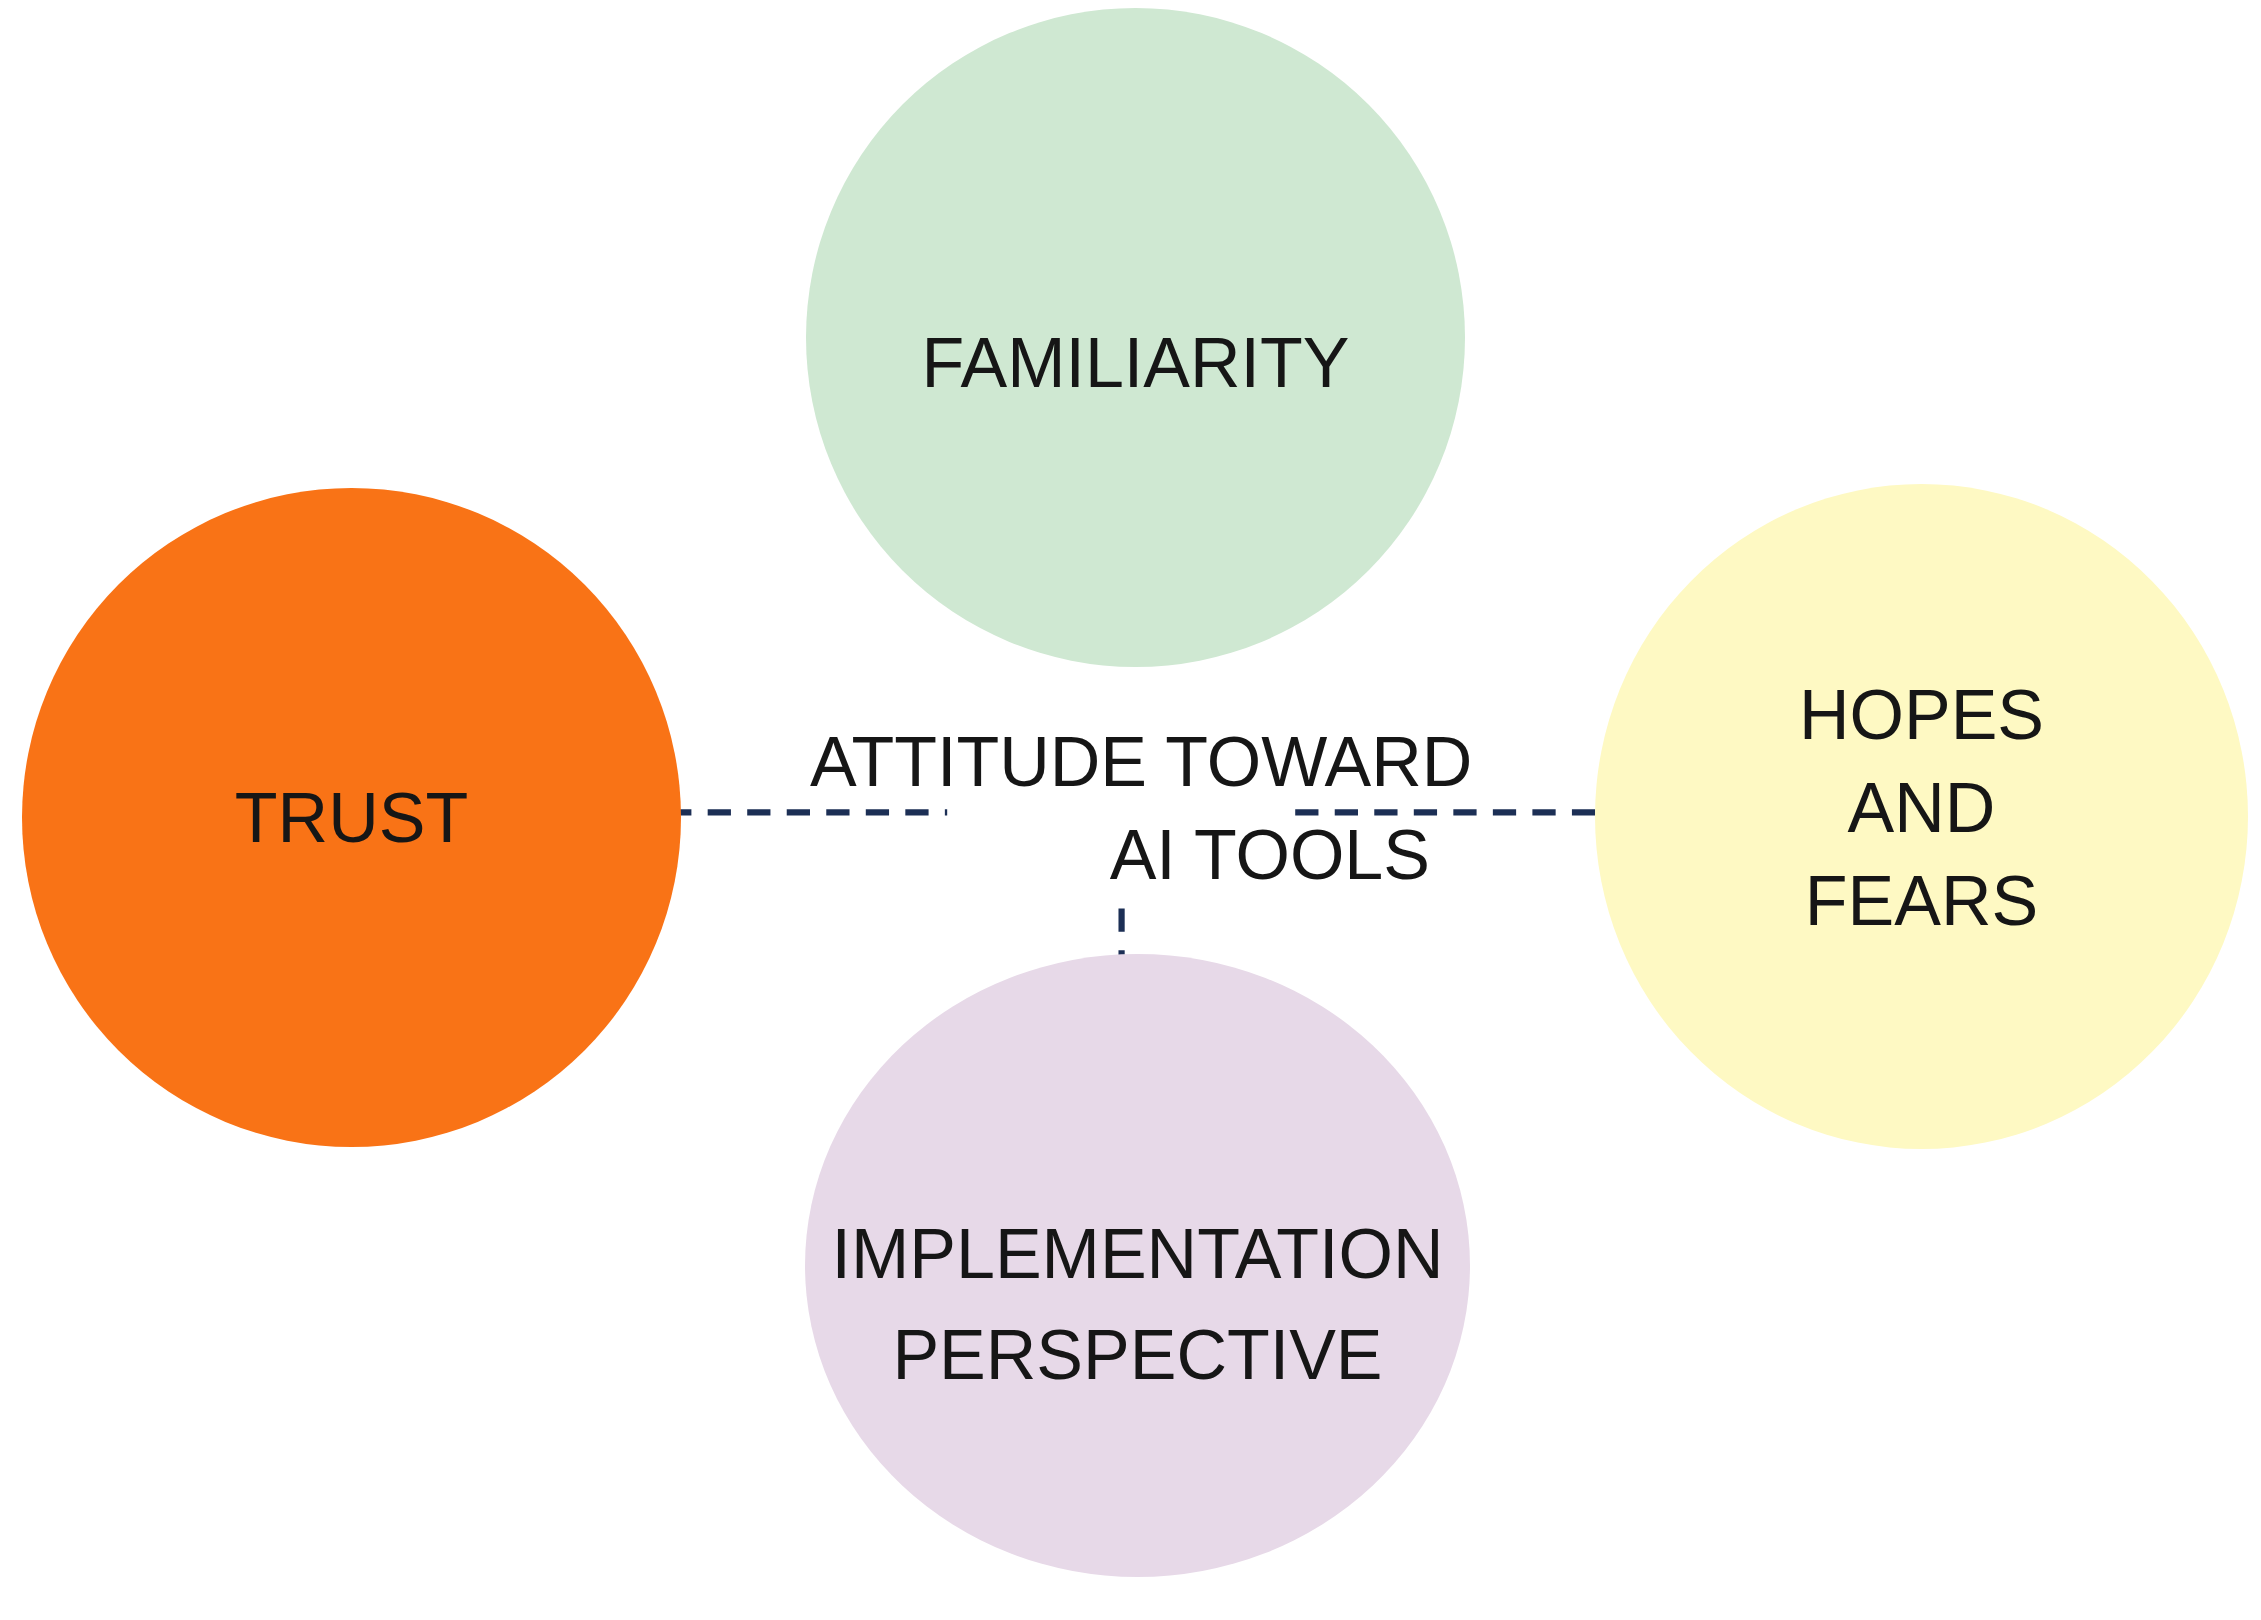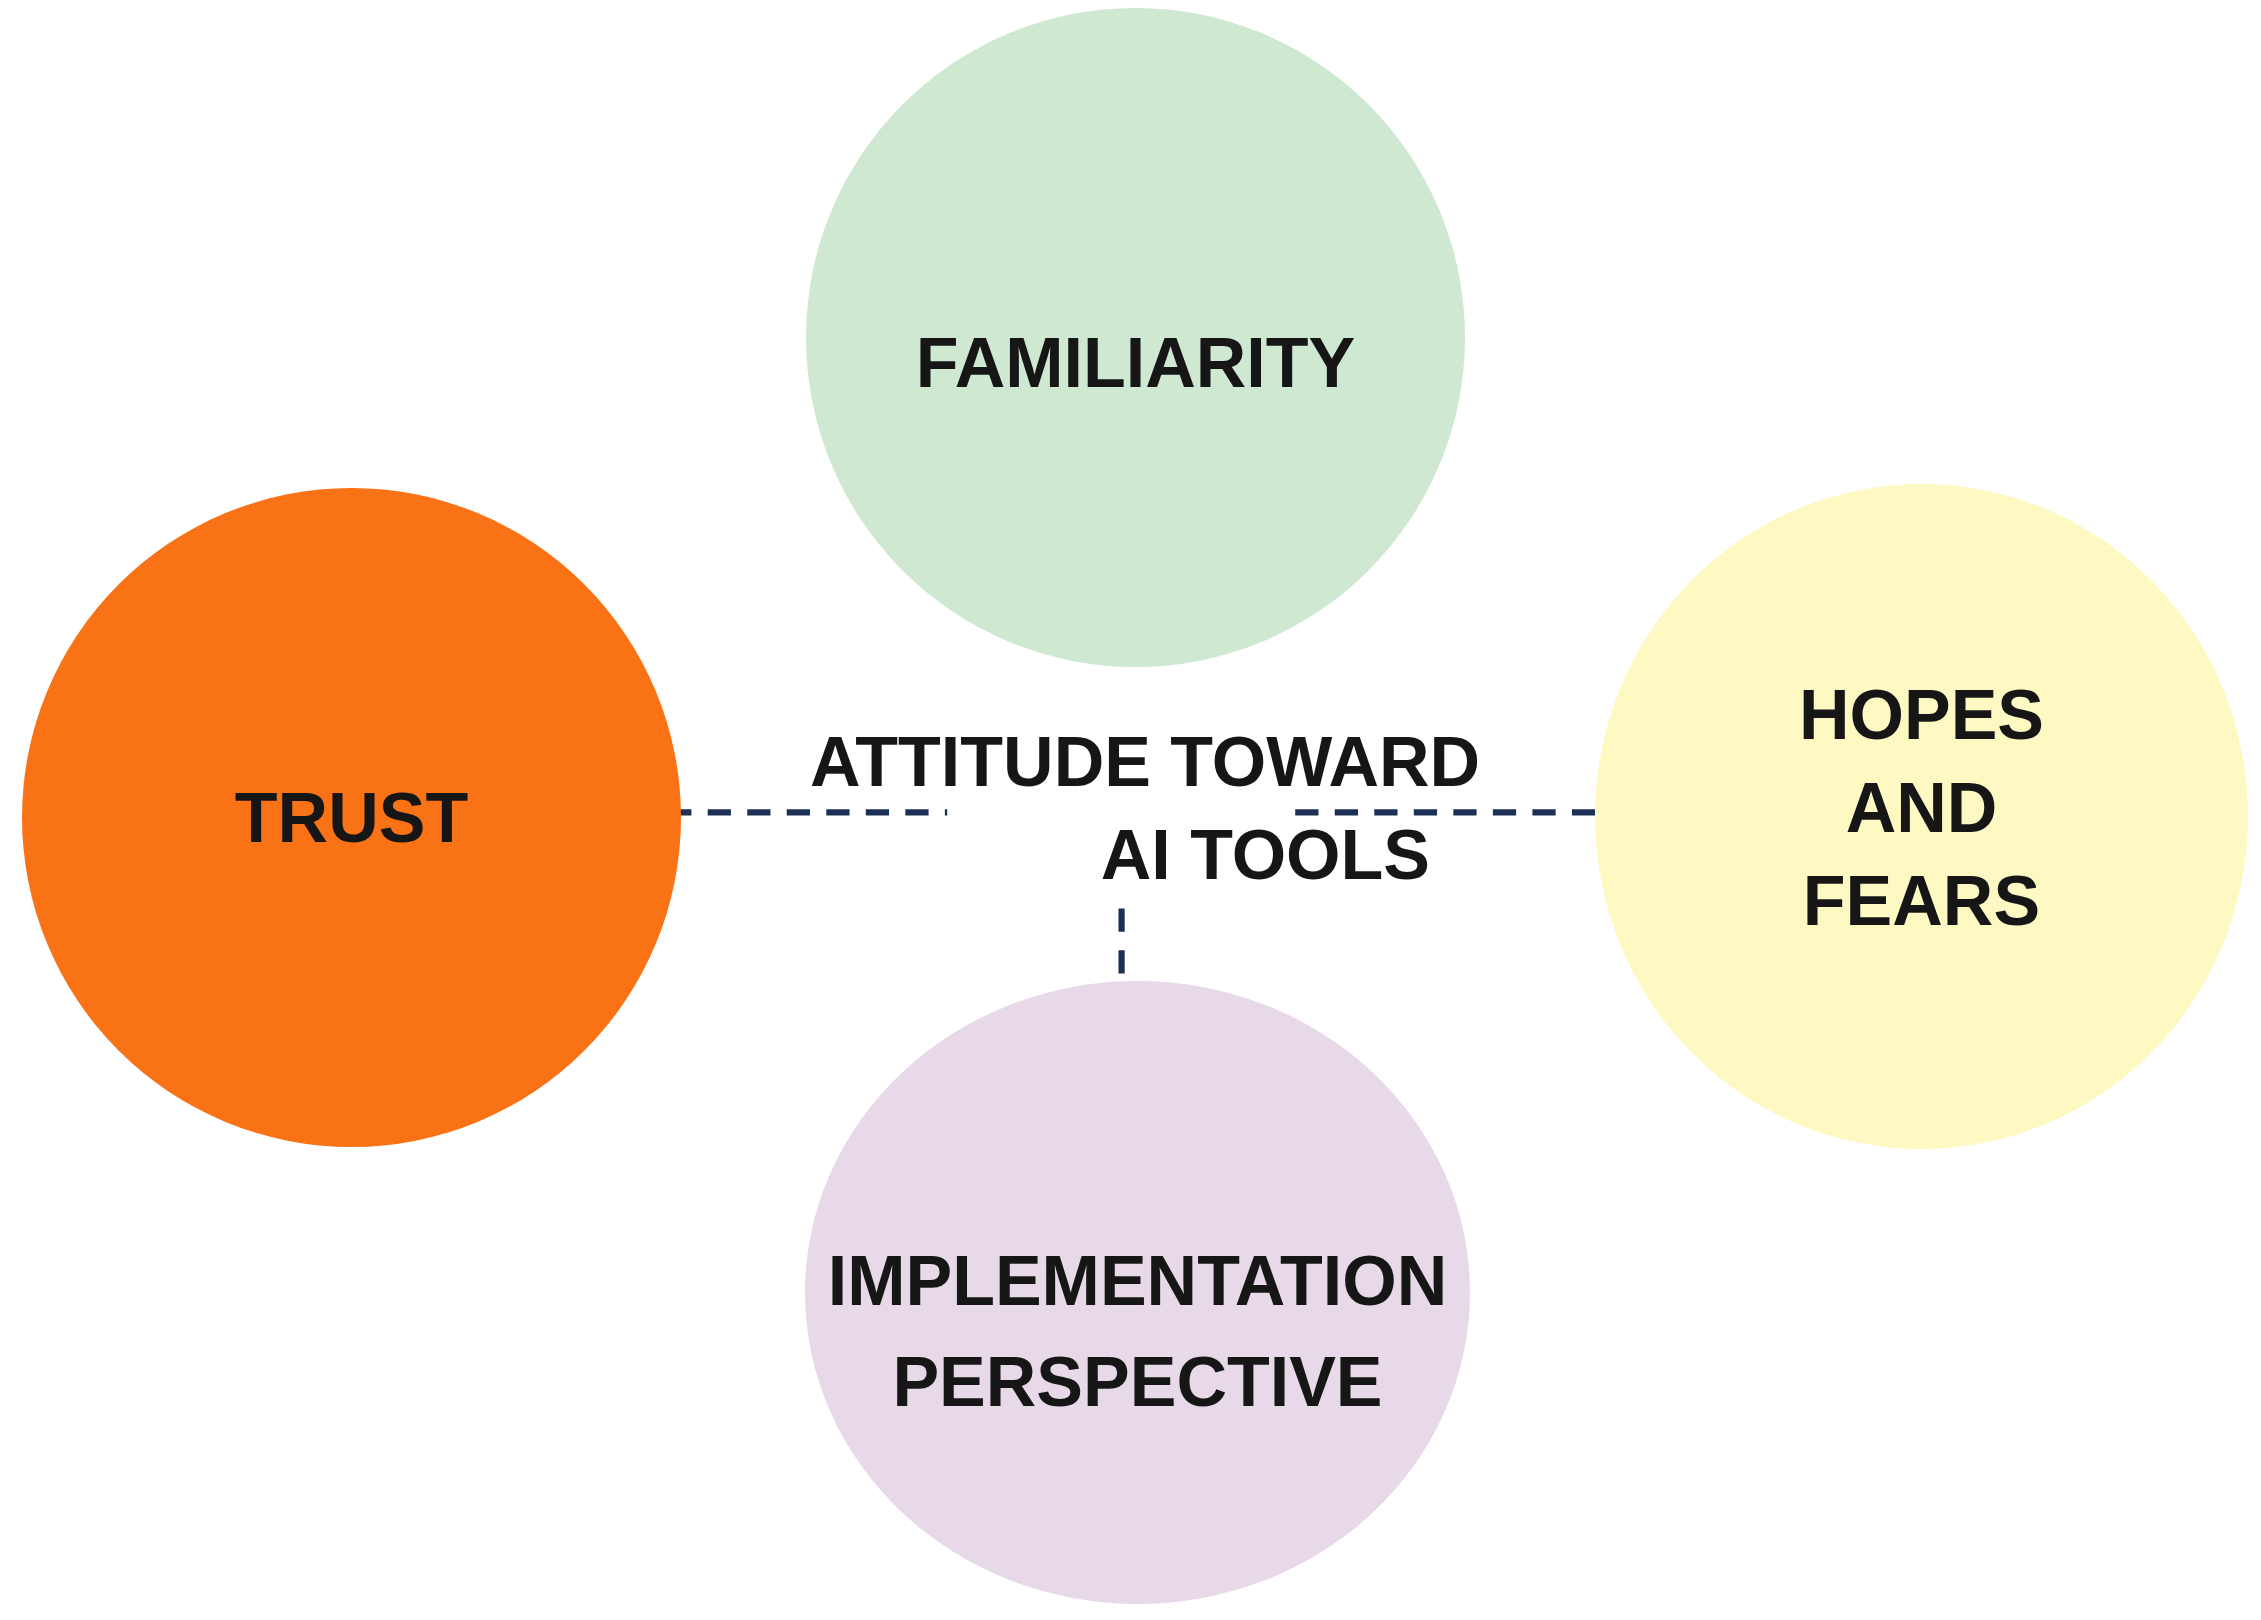--- a/index.html
+++ b/index.html
@@ -7,21 +7,20 @@
     padding: 0;
     background: #ffffff;
     font-family: "Liberation Sans", "DejaVu Sans", sans-serif;
   }
   #canvas {
     position: relative;
     width: 2261px;
     height: 1620px;
     overflow: hidden;
     background: #ffffff;
-    font-weight: bold;
   }
   .connectors {
     position: absolute;
     left: 0;
     top: 0;
     width: 2261px;
     height: 1620px;
     pointer-events: none;
   }
   .node {
@@ -36,21 +35,21 @@
     font-size: 70px;
     color: inherit;
     white-space: nowrap;
   }
   #node-familiarity      { left: 806px; top: 7.8px;   width: 659px; height: 659px; }
   #node-familiarity .node-label { transform: translateY(25.6px); }
   #node-trust            { left: 22px;   top: 488px;  width: 659px; height: 659px; }
   #node-hopes            { left: 1595px; top: 484px;  width: 653px; height: 665px; }
   #node-hopes .node-line { line-height: 93px; }
   #node-hopes .node-label { transform: translateY(-7.8px); }
-  #node-implementation   { left: 805px; top: 981px; width: 665px; height: 623px; }
+  #node-implementation   { left: 805px; top: 954px; width: 665px; height: 623px; }
   #node-implementation .node-line { line-height: 101px; }
   #node-implementation .node-label { transform: translateY(39px); }
   #center-label {
     position: absolute;
     left: 810px;
     top: 716px;
     width: 620px;
     text-align: right;
     font-size: 70px;
   }

